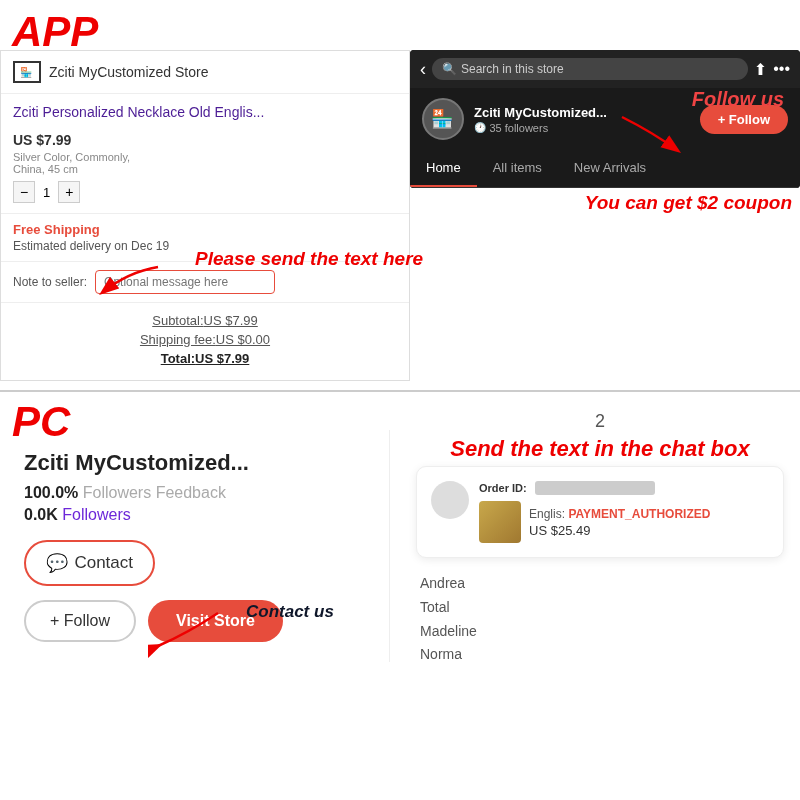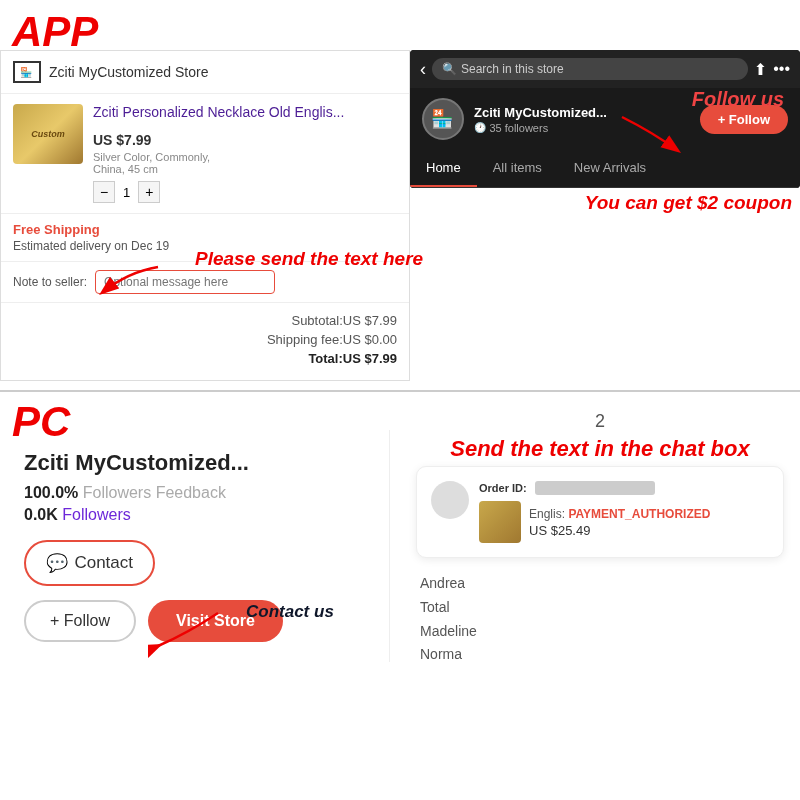--- a/index.html
+++ b/index.html
@@ -150,24 +150,25 @@
       color: #999;
       width: 180px;
       outline: none;
     }
 
     .totals-section {
       padding: 10px 12px;
     }
     .total-row {
       display: flex;
-      justify-content: flex-end;
+      justify-content: center;
       font-size: 13px;
       color: #555;
       margin-bottom: 4px;
+      text-decoration: underline;
     }
     .total-row.bold {
       font-weight: bold;
       color: #222;
     }
 
     
     .right-panel {
       position: absolute;
       top: 50px;
@@ -483,21 +484,20 @@
 
 <div class="app-label">APP</div>
 
 <div class="left-panel">
   <div class="store-header">
     <div class="store-icon">🏪</div>
     <span class="store-name">Zciti MyCustomized Store</span>
   </div>
 
   <div class="product-row">
-    <div class="product-img">Custom</div>
     <div class="product-info">
       <div class="product-title">Zciti Personalized Necklace Old Englis...</div>
       <div class="product-price">US $7.99</div>
       <div class="product-details">Silver Color, Commonly,<br>China, 45 cm</div>
       <div class="qty-control">
         <button class="qty-btn">−</button>
         <span class="qty-value">1</span>
         <button class="qty-btn">+</button>
       </div>
     </div>

